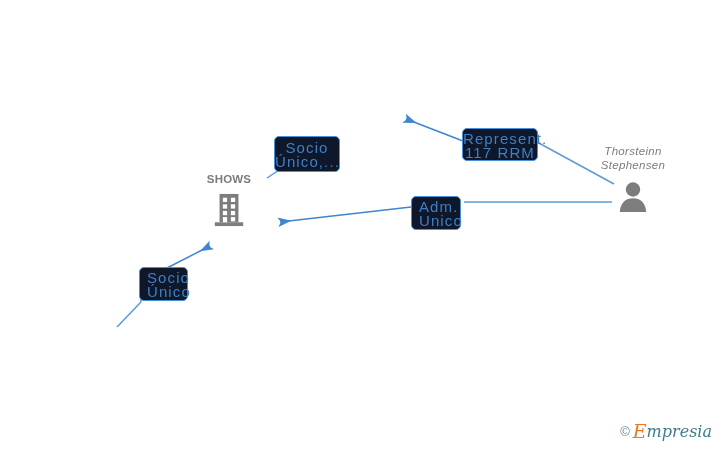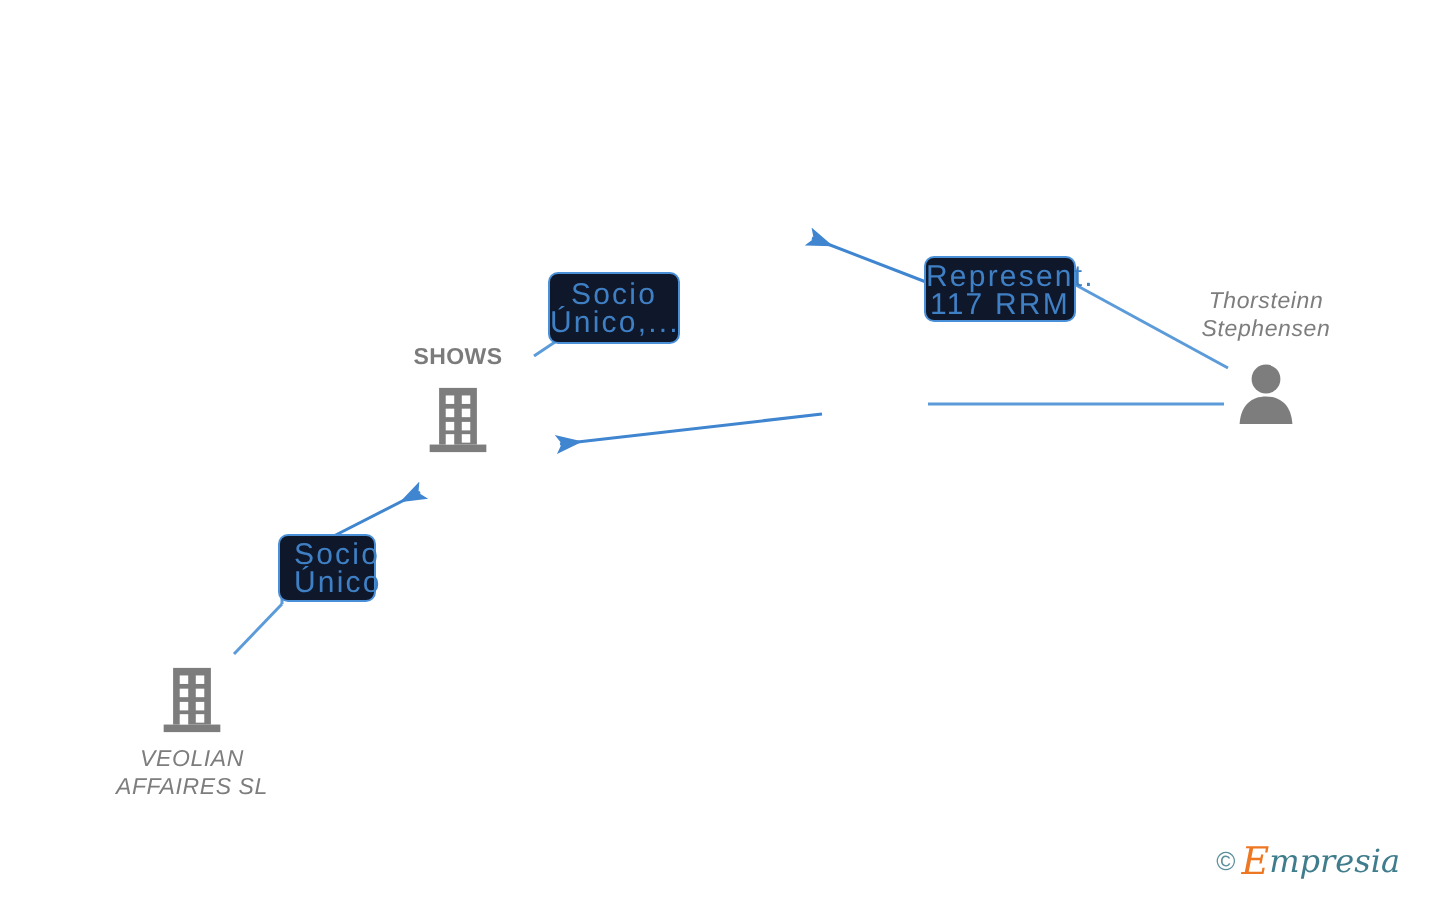--- a/index.html
+++ b/index.html
@@ -60,21 +60,21 @@
     line-height: 14px;
     text-align: center;
     padding-top: 4px;
     white-space: nowrap;
   }
   .relbox .l2 { display: block; }
 
   
   #watermark {
     position: absolute;
-    right: 28px;
+    right: 16px;
     bottom: 9px;
     font-size: 15px;
     color: #3f7d8c;
     white-space: nowrap;
     line-height: 18px;
   }
   #watermark .copy {
     font-size: 13px;
     color: #5a8f9b;
     vertical-align: 1px;
@@ -136,40 +136,20 @@
         <rect x="11.5" y="13" width="4.5" height="4.5" fill="#ffffff"></rect>
         <rect x="20" y="13" width="4.5" height="4.5" fill="#ffffff"></rect>
         <rect x="11.5" y="20" width="4.5" height="4.5" fill="#ffffff"></rect>
         <rect x="20" y="20" width="4.5" height="4.5" fill="#ffffff"></rect>
         <rect x="11.5" y="26.5" width="4.5" height="5.5" fill="#ffffff"></rect>
         <rect x="20" y="26.5" width="4.5" height="4.5" fill="#ffffff"></rect>
       </svg>
     </span>
   </div>
 
-  <div class="node" style="left:26px; top:332px; width:140px;">
-    <span class="icon-wrap">
-      <svg width="34" height="36" viewBox="0 0 36 38" xmlns="http://www.w3.org/2000/svg">
-        <rect x="8" y="2" width="20" height="30" fill="#7d7d7d"></rect>
-        <rect x="3" y="32" width="30" height="4" fill="#7d7d7d"></rect>
-        <rect x="11.5" y="6" width="4.5" height="4.5" fill="#ffffff"></rect>
-        <rect x="20" y="6" width="4.5" height="4.5" fill="#ffffff"></rect>
-        <rect x="11.5" y="13" width="4.5" height="4.5" fill="#ffffff"></rect>
-        <rect x="20" y="13" width="4.5" height="4.5" fill="#ffffff"></rect>
-        <rect x="11.5" y="20" width="4.5" height="4.5" fill="#ffffff"></rect>
-        <rect x="20" y="20" width="4.5" height="4.5" fill="#ffffff"></rect>
-        <rect x="11.5" y="26.5" width="4.5" height="5.5" fill="#ffffff"></rect>
-        <rect x="20" y="26.5" width="4.5" height="4.5" fill="#ffffff"></rect>
-      </svg>
-    </span>
-    <div class="node-label plain" style="margin-top:5px;">
-      <span>VEOLIAN</span><br>
-      <span>AFFAIRES SL</span>
-    </div>
-  </div>
 
   <div class="node" style="left:563px; top:144px; width:140px;">
     <div class="node-label plain">
       <span>Thorsteinn</span><br>
       <span>Stephensen</span>
     </div>
     <span class="icon-wrap">
       <svg width="34" height="34" viewBox="0 0 34 34" xmlns="http://www.w3.org/2000/svg" style="margin-top:8px;">
         <circle cx="17" cy="9.5" r="7.2" fill="#7d7d7d"></circle>
         <path d="M3.8,32 C4.4,22.2 10,18.2 17,18.2 C24,18.2 29.6,22.2 30.2,32 Z" fill="#7d7d7d"></path>
@@ -180,20 +160,24 @@
   <div class="relbox" style="left:274px; top:136px; width:66px; height:36px;">
     <span class="l2">Socio</span>
     <span class="l2">Único,...</span>
   </div>
 
   <div class="relbox" style="left:462px; top:128px; width:76px; height:33px; padding-top:3px;">
     <span class="l2">Represent.</span>
     <span class="l2">117 RRM</span>
   </div>
 
+  <div class="relbox" style="left:411px; top:196px; width:50px; height:34px; padding-top:3px; text-align:left; padding-left:7px;">
+    <span class="l2">Adm.</span>
+    <span class="l2">Unico</span>
+  </div>
 
   <div class="relbox" style="left:139px; top:267px; width:49px; height:34px; padding-top:3px; text-align:left; padding-left:7px;">
     <span class="l2">Socio</span>
     <span class="l2">Único</span>
   </div>
 
   <div id="watermark">
     <span class="copy">©</span><span class="brand-e">E</span><span class="brand-rest">mpresia</span>
   </div>
 

